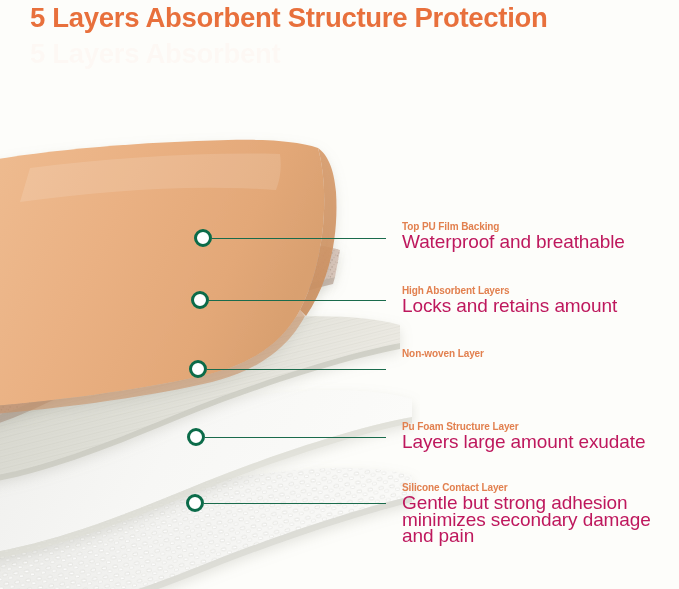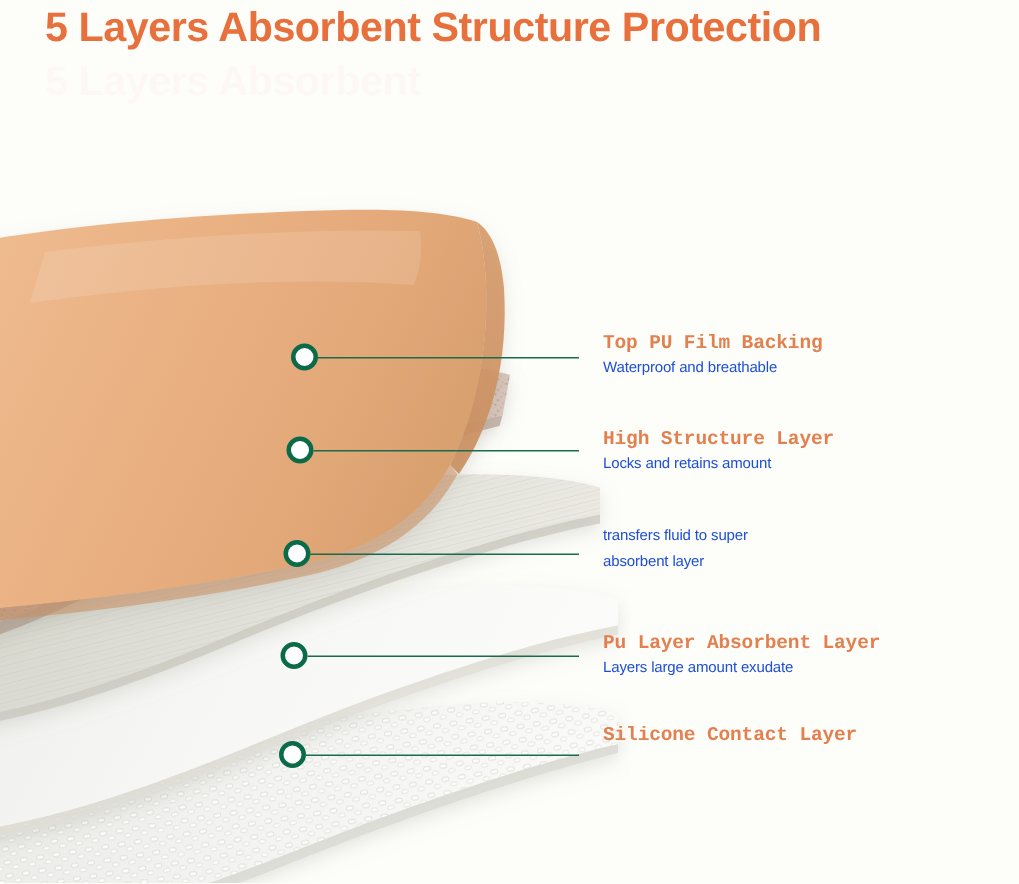--- a/index.html
+++ b/index.html
@@ -35,26 +35,26 @@
     position:absolute;width:18px;height:18px;border-radius:50%;
     background:#ffffff;border:3.2px solid #0b6b49;
     box-sizing:border-box;
   }
   .leader{
     position:absolute;height:0;border-top:1.7px solid #1a6b4c;
   }
   .label{position:absolute;}
   .label h3{
     margin:0;padding:0;
-    font-size:13px;font-weight:bold;color:#e2804f;
-    letter-spacing:-0.1px;white-space:nowrap;font-family:Liberation Mono, monospace;
+    font-size:10px;font-weight:bold;color:#e2804f;
+    letter-spacing:-0.1px;white-space:nowrap;
   }
   .label p{
     margin:2px 0 0 0;padding:0;
-    font-size:10px;color:#1d4ed8;line-height:16.5px;
+    font-size:19px;color:#be185d;line-height:16.5px;
     white-space:pre-line;letter-spacing:-0.1px;
   }
 </style>
 </head>
 <body>
 
 <div id="page">
 
   <div class="title-wrap">
     <div class="title-ghost">5 Layers Absorbent</div>
@@ -210,38 +210,39 @@
     <div class="leader" style="left:212px;top:238px;width:174px;"></div>
     <div class="marker" style="left:194px;top:229px;"></div>
     <div class="label" style="left:402px;top:221px;">
       <h3>Top PU Film Backing</h3>
       <p>Waterproof and breathable</p>
     </div>
 
     <div class="leader" style="left:209px;top:300px;width:177px;"></div>
     <div class="marker" style="left:191px;top:291px;"></div>
     <div class="label" style="left:402px;top:285px;">
-      <h3>High Structure Layer</h3>
+      <h3>High Absorbent Layers</h3>
       <p>Locks and retains amount</p>
     </div>
 
     <div class="leader" style="left:207px;top:369px;width:179px;"></div>
     <div class="marker" style="left:189px;top:360px;"></div>
     <div class="label" style="left:402px;top:348px;">
-      <p>transfers fluid to super
-absorbent layer</p>
+      <h3>Non-woven Layer</h3>
     </div>
 
     <div class="leader" style="left:205px;top:437px;width:181px;"></div>
     <div class="marker" style="left:187px;top:428px;"></div>
     <div class="label" style="left:402px;top:421px;">
-      <h3>Pu Layer Absorbent Layer</h3>
+      <h3>Pu Foam Structure Layer</h3>
       <p>Layers large amount exudate</p>
     </div>
 
     <div class="leader" style="left:204px;top:503px;width:182px;"></div>
     <div class="marker" style="left:186px;top:494px;"></div>
     <div class="label" style="left:402px;top:482px;">
       <h3>Silicone Contact Layer</h3>
+      <p>Gentle but strong adhesion
+minimizes secondary damage and pain</p>
     </div>
 
   </div>
 </div>
 
 </body></html>

